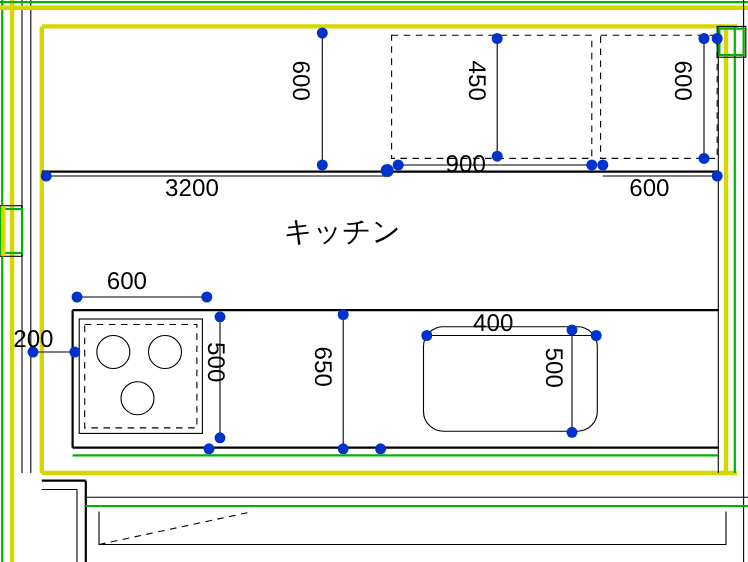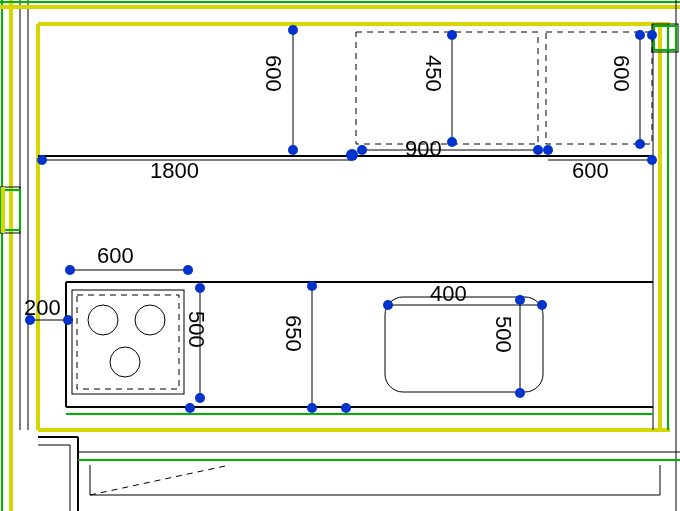--- a/index.html
+++ b/index.html
@@ -116,29 +116,30 @@
   <circle class="dot" cx="312" cy="408" r="5"></circle>
   <circle class="dot" cx="388" cy="305" r="5"></circle>
   <circle class="dot" cx="542" cy="305" r="5"></circle>
   <circle class="dot" cx="520" cy="300" r="5"></circle>
   <circle class="dot" cx="520" cy="393" r="5"></circle>
   <circle class="dot" cx="190" cy="408" r="5"></circle>
   <circle class="dot" cx="346" cy="408" r="5"></circle>
   <circle class="dot" cx="652" cy="35" r="5"></circle>
 </svg>
 
+<span class="txt" style="left:258px;top:193px;font-size:26px">キッチン</span>
 
 <span class="txt vert" style="left:260px;top:55px">600</span>
 <span class="txt vert" style="left:420px;top:55px">450</span>
 <span class="txt vert" style="left:608px;top:55px">600</span>
 
-<span class="txt" style="left:150px;top:158px">1800</span>
+<span class="txt" style="left:150px;top:158px">3200</span>
 <span class="txt" style="left:405px;top:136px">900</span>
 <span class="txt" style="left:572px;top:158px">600</span>
 
 <span class="txt" style="left:97px;top:243px">600</span>
-<span class="txt" style="left:24px;top:295px">200</span>
+<span class="txt" style="left:12px;top:295px">200</span>
 <span class="txt vert" style="left:183px;top:311px">500</span>
 <span class="txt vert" style="left:280px;top:315px">650</span>
 <span class="txt" style="left:430px;top:281px">400</span>
 <span class="txt vert" style="left:490px;top:316px">500</span>
 
 </div>
 
 </body></html>

